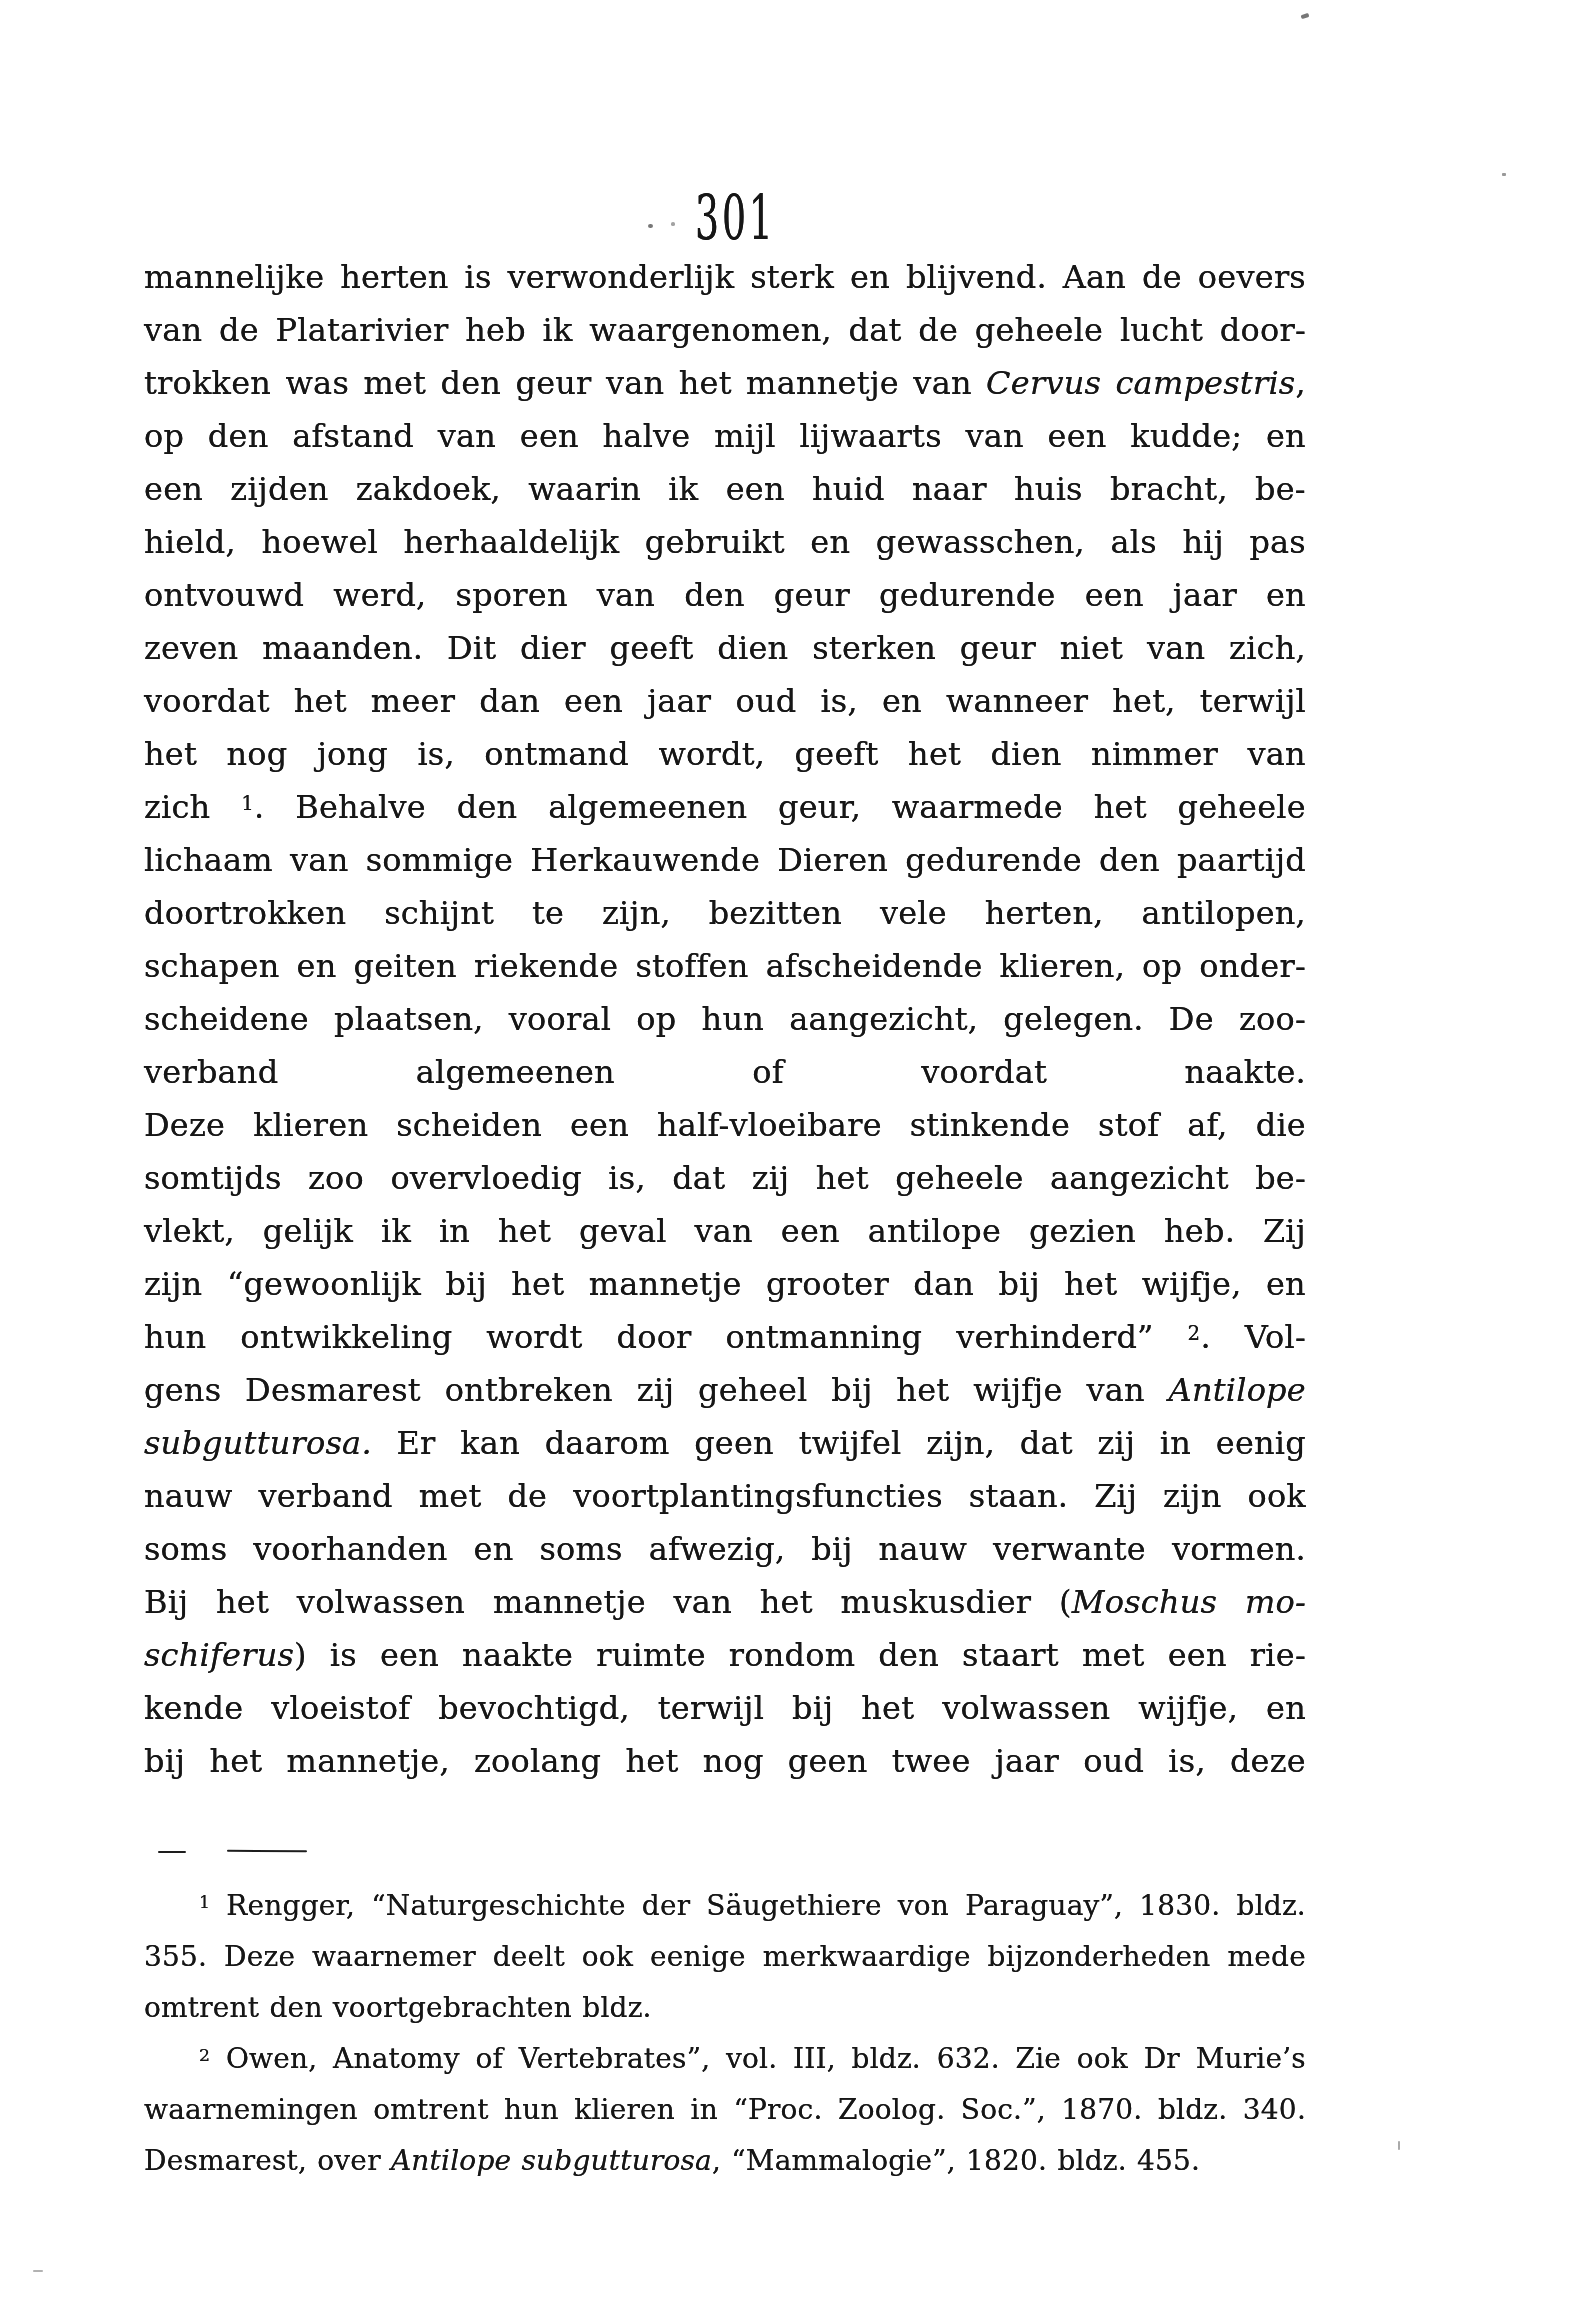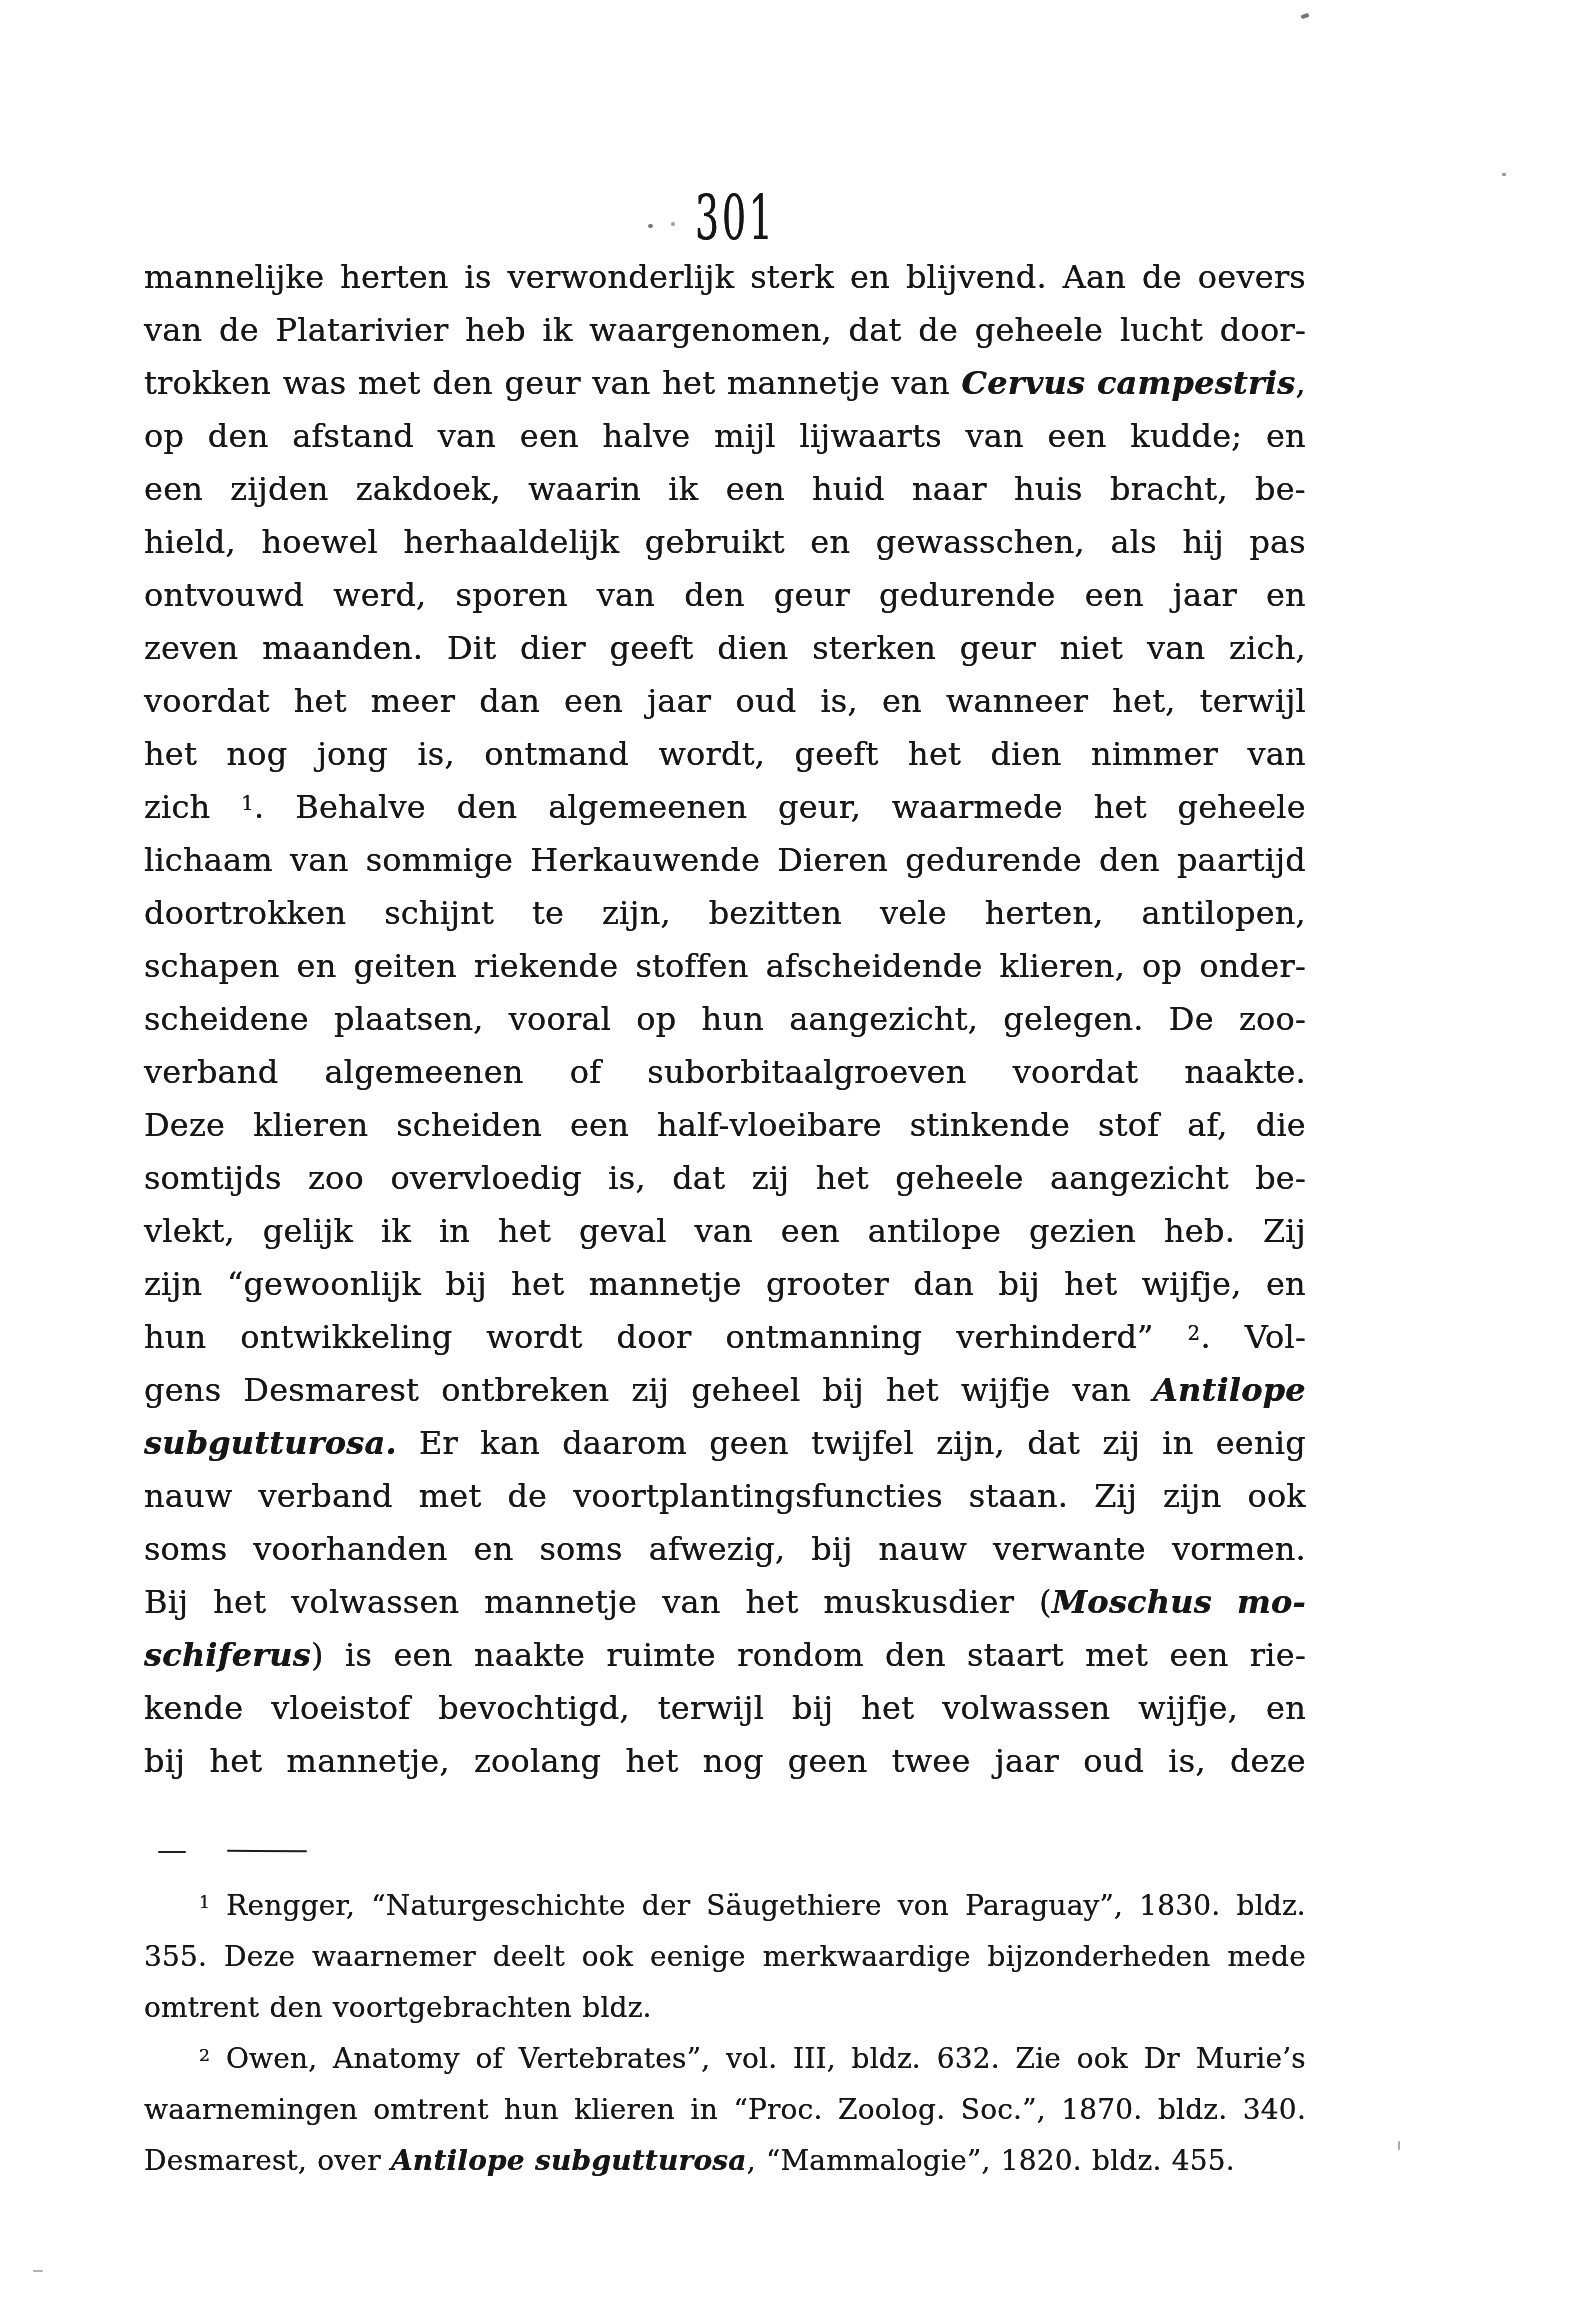--- a/index.html
+++ b/index.html
@@ -30,21 +30,21 @@
     display:flex; justify-content:space-between;
     height:53px; line-height:53px; font-size:32px;
     letter-spacing:0.2px; white-space:pre;
     text-shadow:0 0 0.6px rgba(15,15,15,.85);
   }
   .fn-block .line { height:51px; line-height:51px; font-size:28px; }
   .line.noj { justify-content:flex-start; column-gap:10.2px; }
   .line.ind { padding-left:55px; }
 
   .tok { display:inline-block; white-space:pre; }
-  .it  { font-style:italic;font-weight:bold; }
+  .it  { font-style:italic; }
   .sup { font-size:62%; position:relative; top:-0.42em; }
 
   
   .divider-seg { position:absolute; background:#1d1d1d; border-radius:1.4px; }
   .divider-a { left:158px; top:1851px; width:28px;  height:2.3px; transform:rotate(-0.4deg); }
   .divider-b { left:227px; top:1850px; width:80px; height:2.3px; transform:rotate(0.3deg); }
 
   
   .speck { position:absolute; background:#555; border-radius:50%; opacity:.75; }
   .speck.a { left:648px; top:224px; width:4.6px; height:4.2px; opacity:.8; }
@@ -77,21 +77,21 @@
       <div class="line"><span class="tok"><span class="">hield,</span></span><span class="tok"><span class="">hoewel</span></span><span class="tok"><span class="">herhaaldelijk</span></span><span class="tok"><span class="">gebruikt</span></span><span class="tok"><span class="">en</span></span><span class="tok"><span class="">gewasschen,</span></span><span class="tok"><span class="">als</span></span><span class="tok"><span class="">hij</span></span><span class="tok"><span class="">pas</span></span></div>
       <div class="line"><span class="tok"><span class="">ontvouwd</span></span><span class="tok"><span class="">werd,</span></span><span class="tok"><span class="">sporen</span></span><span class="tok"><span class="">van</span></span><span class="tok"><span class="">den</span></span><span class="tok"><span class="">geur</span></span><span class="tok"><span class="">gedurende</span></span><span class="tok"><span class="">een</span></span><span class="tok"><span class="">jaar</span></span><span class="tok"><span class="">en</span></span></div>
       <div class="line"><span class="tok"><span class="">zeven</span></span><span class="tok"><span class="">maanden.</span></span><span class="tok"><span class="">Dit</span></span><span class="tok"><span class="">dier</span></span><span class="tok"><span class="">geeft</span></span><span class="tok"><span class="">dien</span></span><span class="tok"><span class="">sterken</span></span><span class="tok"><span class="">geur</span></span><span class="tok"><span class="">niet</span></span><span class="tok"><span class="">van</span></span><span class="tok"><span class="">zich,</span></span></div>
       <div class="line"><span class="tok"><span class="">voordat</span></span><span class="tok"><span class="">het</span></span><span class="tok"><span class="">meer</span></span><span class="tok"><span class="">dan</span></span><span class="tok"><span class="">een</span></span><span class="tok"><span class="">jaar</span></span><span class="tok"><span class="">oud</span></span><span class="tok"><span class="">is,</span></span><span class="tok"><span class="">en</span></span><span class="tok"><span class="">wanneer</span></span><span class="tok"><span class="">het,</span></span><span class="tok"><span class="">terwijl</span></span></div>
       <div class="line"><span class="tok"><span class="">het</span></span><span class="tok"><span class="">nog</span></span><span class="tok"><span class="">jong</span></span><span class="tok"><span class="">is,</span></span><span class="tok"><span class="">ontmand</span></span><span class="tok"><span class="">wordt,</span></span><span class="tok"><span class="">geeft</span></span><span class="tok"><span class="">het</span></span><span class="tok"><span class="">dien</span></span><span class="tok"><span class="">nimmer</span></span><span class="tok"><span class="">van</span></span></div>
       <div class="line"><span class="tok"><span class="">zich</span></span><span class="tok"><span class="sup">1</span><span class="">.</span></span><span class="tok"><span class="">Behalve</span></span><span class="tok"><span class="">den</span></span><span class="tok"><span class="">algemeenen</span></span><span class="tok"><span class="">geur,</span></span><span class="tok"><span class="">waarmede</span></span><span class="tok"><span class="">het</span></span><span class="tok"><span class="">geheele</span></span></div>
       <div class="line"><span class="tok"><span class="">lichaam</span></span><span class="tok"><span class="">van</span></span><span class="tok"><span class="">sommige</span></span><span class="tok"><span class="">Herkauwende</span></span><span class="tok"><span class="">Dieren</span></span><span class="tok"><span class="">gedurende</span></span><span class="tok"><span class="">den</span></span><span class="tok"><span class="">paartijd</span></span></div>
       <div class="line"><span class="tok"><span class="">doortrokken</span></span><span class="tok"><span class="">schijnt</span></span><span class="tok"><span class="">te</span></span><span class="tok"><span class="">zijn,</span></span><span class="tok"><span class="">bezitten</span></span><span class="tok"><span class="">vele</span></span><span class="tok"><span class="">herten,</span></span><span class="tok"><span class="">antilopen,</span></span></div>
       <div class="line"><span class="tok"><span class="">schapen</span></span><span class="tok"><span class="">en</span></span><span class="tok"><span class="">geiten</span></span><span class="tok"><span class="">riekende</span></span><span class="tok"><span class="">stoffen</span></span><span class="tok"><span class="">afscheidende</span></span><span class="tok"><span class="">klieren,</span></span><span class="tok"><span class="">op</span></span><span class="tok"><span class="">onder-</span></span></div>
       <div class="line"><span class="tok"><span class="">scheidene</span></span><span class="tok"><span class="">plaatsen,</span></span><span class="tok"><span class="">vooral</span></span><span class="tok"><span class="">op</span></span><span class="tok"><span class="">hun</span></span><span class="tok"><span class="">aangezicht,</span></span><span class="tok"><span class="">gelegen.</span></span><span class="tok"><span class="">De</span></span><span class="tok"><span class="">zoo-</span></span></div>
-      <div class="line"><span class="tok"><span class="">verband</span></span><span class="tok"><span class="">algemeenen</span></span><span class="tok"><span class="">of</span></span><span class="tok"><span class="">suborbitaalgroeven</span></span><span class="tok"><span class="">voordat</span></span><span class="tok"><span class="">naakte.</span></span></div>
+      <div class="line"><span class="tok"><span class="">verband</span></span><span class="tok"><span class="">algemeenen</span></span><span class="tok"><span class="">of</span></span><span class="tok"><span class="">voordat</span></span><span class="tok"><span class="">naakte.</span></span></div>
       <div class="line"><span class="tok"><span class="">Deze</span></span><span class="tok"><span class="">klieren</span></span><span class="tok"><span class="">scheiden</span></span><span class="tok"><span class="">een</span></span><span class="tok"><span class="">half-vloeibare</span></span><span class="tok"><span class="">stinkende</span></span><span class="tok"><span class="">stof</span></span><span class="tok"><span class="">af,</span></span><span class="tok"><span class="">die</span></span></div>
       <div class="line"><span class="tok"><span class="">somtijds</span></span><span class="tok"><span class="">zoo</span></span><span class="tok"><span class="">overvloedig</span></span><span class="tok"><span class="">is,</span></span><span class="tok"><span class="">dat</span></span><span class="tok"><span class="">zij</span></span><span class="tok"><span class="">het</span></span><span class="tok"><span class="">geheele</span></span><span class="tok"><span class="">aangezicht</span></span><span class="tok"><span class="">be-</span></span></div>
       <div class="line"><span class="tok"><span class="">vlekt,</span></span><span class="tok"><span class="">gelijk</span></span><span class="tok"><span class="">ik</span></span><span class="tok"><span class="">in</span></span><span class="tok"><span class="">het</span></span><span class="tok"><span class="">geval</span></span><span class="tok"><span class="">van</span></span><span class="tok"><span class="">een</span></span><span class="tok"><span class="">antilope</span></span><span class="tok"><span class="">gezien</span></span><span class="tok"><span class="">heb.</span></span><span class="tok"><span class="">Zij</span></span></div>
       <div class="line"><span class="tok"><span class="">zijn</span></span><span class="tok"><span class="">“gewoonlijk</span></span><span class="tok"><span class="">bij</span></span><span class="tok"><span class="">het</span></span><span class="tok"><span class="">mannetje</span></span><span class="tok"><span class="">grooter</span></span><span class="tok"><span class="">dan</span></span><span class="tok"><span class="">bij</span></span><span class="tok"><span class="">het</span></span><span class="tok"><span class="">wijfje,</span></span><span class="tok"><span class="">en</span></span></div>
       <div class="line"><span class="tok"><span class="">hun</span></span><span class="tok"><span class="">ontwikkeling</span></span><span class="tok"><span class="">wordt</span></span><span class="tok"><span class="">door</span></span><span class="tok"><span class="">ontmanning</span></span><span class="tok"><span class="">verhinderd”</span></span><span class="tok"><span class="sup">2</span><span class="">.</span></span><span class="tok"><span class="">Vol-</span></span></div>
       <div class="line"><span class="tok"><span class="">gens</span></span><span class="tok"><span class="">Desmarest</span></span><span class="tok"><span class="">ontbreken</span></span><span class="tok"><span class="">zij</span></span><span class="tok"><span class="">geheel</span></span><span class="tok"><span class="">bij</span></span><span class="tok"><span class="">het</span></span><span class="tok"><span class="">wijfje</span></span><span class="tok"><span class="">van</span></span><span class="tok"><span class="it">Antilope</span></span></div>
       <div class="line"><span class="tok"><span class="it">subgutturosa.</span></span><span class="tok"><span class="">Er</span></span><span class="tok"><span class="">kan</span></span><span class="tok"><span class="">daarom</span></span><span class="tok"><span class="">geen</span></span><span class="tok"><span class="">twijfel</span></span><span class="tok"><span class="">zijn,</span></span><span class="tok"><span class="">dat</span></span><span class="tok"><span class="">zij</span></span><span class="tok"><span class="">in</span></span><span class="tok"><span class="">eenig</span></span></div>
       <div class="line"><span class="tok"><span class="">nauw</span></span><span class="tok"><span class="">verband</span></span><span class="tok"><span class="">met</span></span><span class="tok"><span class="">de</span></span><span class="tok"><span class="">voortplantingsfuncties</span></span><span class="tok"><span class="">staan.</span></span><span class="tok"><span class="">Zij</span></span><span class="tok"><span class="">zijn</span></span><span class="tok"><span class="">ook</span></span></div>
       <div class="line"><span class="tok"><span class="">soms</span></span><span class="tok"><span class="">voorhanden</span></span><span class="tok"><span class="">en</span></span><span class="tok"><span class="">soms</span></span><span class="tok"><span class="">afwezig,</span></span><span class="tok"><span class="">bij</span></span><span class="tok"><span class="">nauw</span></span><span class="tok"><span class="">verwante</span></span><span class="tok"><span class="">vormen.</span></span></div>
       <div class="line"><span class="tok"><span class="">Bij</span></span><span class="tok"><span class="">het</span></span><span class="tok"><span class="">volwassen</span></span><span class="tok"><span class="">mannetje</span></span><span class="tok"><span class="">van</span></span><span class="tok"><span class="">het</span></span><span class="tok"><span class="">muskusdier</span></span><span class="tok"><span class="">(</span><span class="it">Moschus</span></span><span class="tok"><span class="it">mo-</span></span></div>

